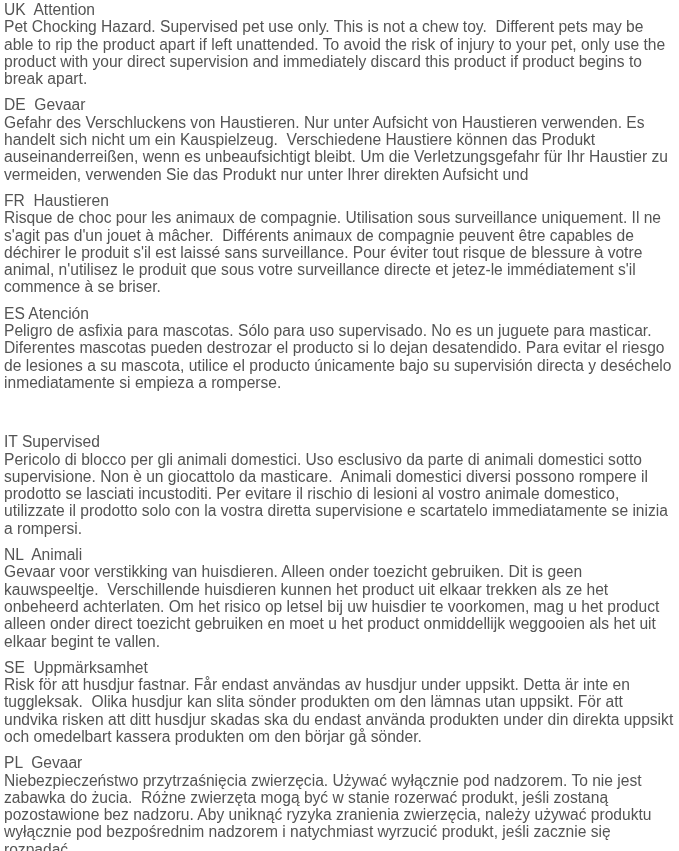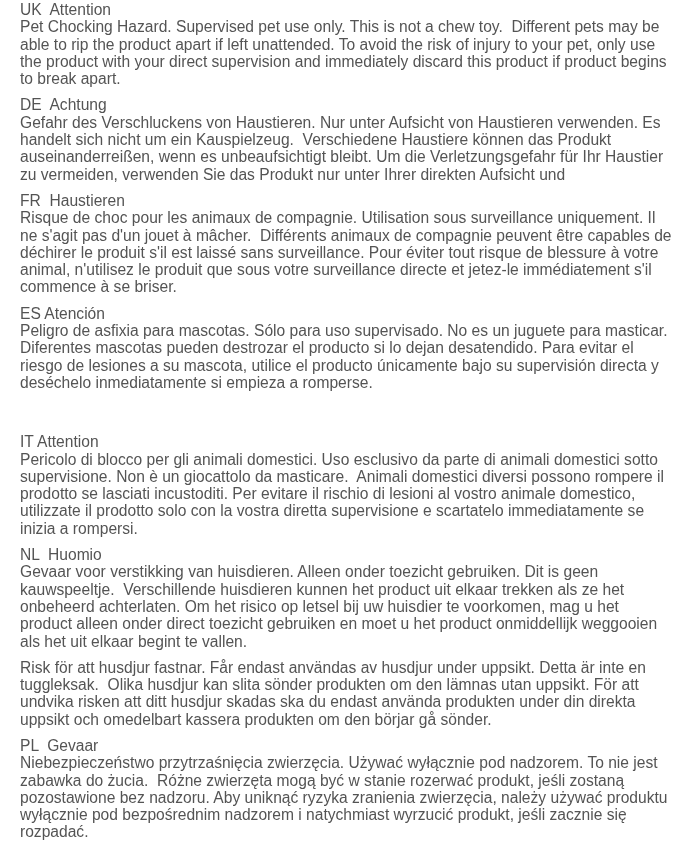--- a/index.html
+++ b/index.html
@@ -12,21 +12,21 @@
   .page {
     box-sizing: border-box;
     width: 679px;
     padding: 1px 5px 0 4px;
     font-family: "Liberation Sans", "DejaVu Sans", sans-serif;
     font-size: 15.6px;
     line-height: 17.3px;
     color: #545454;
     -webkit-font-smoothing: antialiased;
   }
-  .warn { margin: 0 0 9px 16px; }
+  .warn { margin: 0 0 9px 0; }
   .warn.big-gap { margin-top: 42px; }
   .hd, .bd {
     margin: 0;
     padding: 0;
     font-size: inherit;
     font-weight: 400;
     line-height: inherit;
     white-space: pre-wrap;
   }
 </style>
@@ -34,45 +34,46 @@
 <body>
 
 <div class="page">
 
   <section class="warn">
     <h2 class="hd">UK  Attention</h2>
     <p class="bd">Pet Chocking Hazard. Supervised pet use only. This is not a chew toy.  Different pets may be able to rip the product apart if left unattended. To avoid the risk of injury to your pet, only use the product with your direct supervision and immediately discard this product if product begins to break apart.</p>
   </section>
 
   <section class="warn">
-    <h2 class="hd">DE  Achtung</h2>
+    <h2 class="hd">DE  Gevaar</h2>
     <p class="bd">Gefahr des Verschluckens von Haustieren. Nur unter Aufsicht von Haustieren verwenden. Es handelt sich nicht um ein Kauspielzeug.  Verschiedene Haustiere können das Produkt auseinanderreißen, wenn es unbeaufsichtigt bleibt. Um die Verletzungsgefahr für Ihr Haustier zu vermeiden, verwenden Sie das Produkt nur unter Ihrer direkten Aufsicht und</p>
   </section>
 
   <section class="warn">
     <h2 class="hd">FR  Haustieren</h2>
     <p class="bd">Risque de choc pour les animaux de compagnie. Utilisation sous surveillance uniquement. Il ne s'agit pas d'un jouet à mâcher.  Différents animaux de compagnie peuvent être capables de déchirer le produit s'il est laissé sans surveillance. Pour éviter tout risque de blessure à votre animal, n'utilisez le produit que sous votre surveillance directe et jetez-le immédiatement s'il commence à se briser.</p>
   </section>
 
   <section class="warn">
     <h2 class="hd">ES Atención</h2>
     <p class="bd">Peligro de asfixia para mascotas. Sólo para uso supervisado. No es un juguete para masticar.  Diferentes mascotas pueden destrozar el producto si lo dejan desatendido. Para evitar el riesgo de lesiones a su mascota, utilice el producto únicamente bajo su supervisión directa y deséchelo inmediatamente si empieza a romperse.</p>
   </section>
 
   <section class="warn big-gap">
-    <h2 class="hd">IT Attention</h2>
+    <h2 class="hd">IT Supervised</h2>
     <p class="bd">Pericolo di blocco per gli animali domestici. Uso esclusivo da parte di animali domestici sotto supervisione. Non è un giocattolo da masticare.  Animali domestici diversi possono rompere il prodotto se lasciati incustoditi. Per evitare il rischio di lesioni al vostro animale domestico, utilizzate il prodotto solo con la vostra diretta supervisione e scartatelo immediatamente se inizia a rompersi.</p>
   </section>
 
   <section class="warn">
-    <h2 class="hd">NL  Huomio</h2>
+    <h2 class="hd">NL  Animali</h2>
     <p class="bd">Gevaar voor verstikking van huisdieren. Alleen onder toezicht gebruiken. Dit is geen kauwspeeltje.  Verschillende huisdieren kunnen het product uit elkaar trekken als ze het onbeheerd achterlaten. Om het risico op letsel bij uw huisdier te voorkomen, mag u het product alleen onder direct toezicht gebruiken en moet u het product onmiddellijk weggooien als het uit elkaar begint te vallen.</p>
   </section>
 
   <section class="warn">
+    <h2 class="hd">SE  Uppmärksamhet</h2>
     <p class="bd">Risk för att husdjur fastnar. Får endast användas av husdjur under uppsikt. Detta är inte en tuggleksak.  Olika husdjur kan slita sönder produkten om den lämnas utan uppsikt. För att undvika risken att ditt husdjur skadas ska du endast använda produkten under din direkta uppsikt och omedelbart kassera produkten om den börjar gå sönder.</p>
   </section>
 
   <section class="warn">
     <h2 class="hd">PL  Gevaar</h2>
     <p class="bd">Niebezpieczeństwo przytrzaśnięcia zwierzęcia. Używać wyłącznie pod nadzorem. To nie jest zabawka do żucia.  Różne zwierzęta mogą być w stanie rozerwać produkt, jeśli zostaną pozostawione bez nadzoru. Aby uniknąć ryzyka zranienia zwierzęcia, należy używać produktu wyłącznie pod bezpośrednim nadzorem i natychmiast wyrzucić produkt, jeśli zacznie się rozpadać.</p>
   </section>
 
 </div>
 

